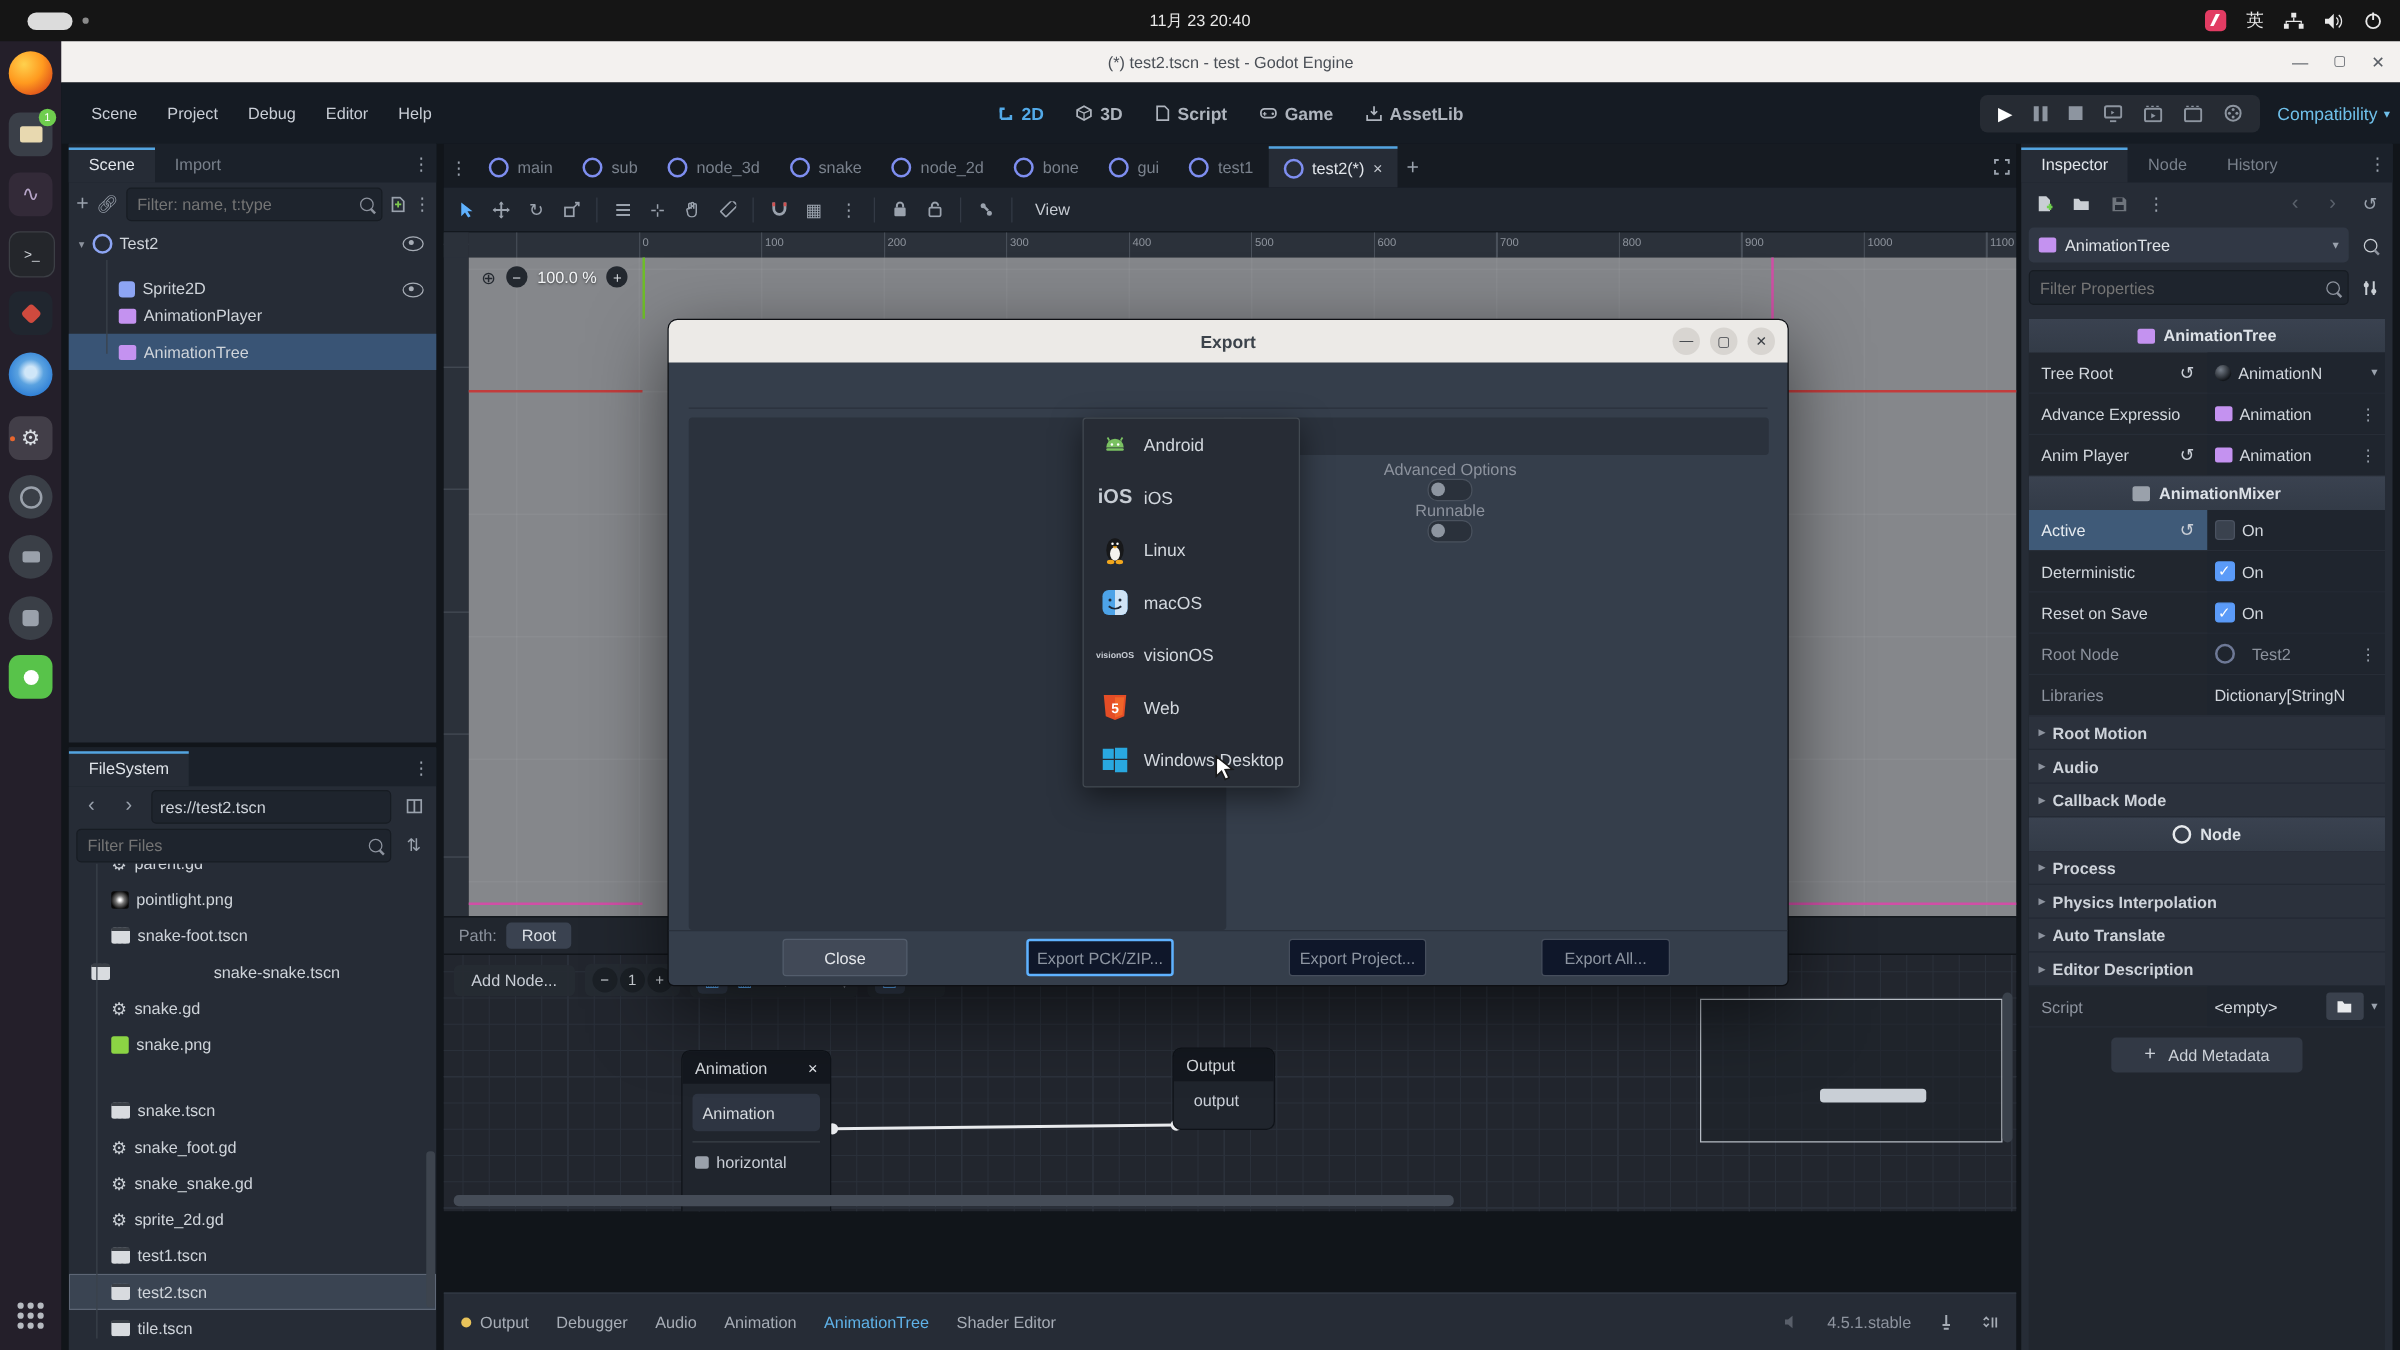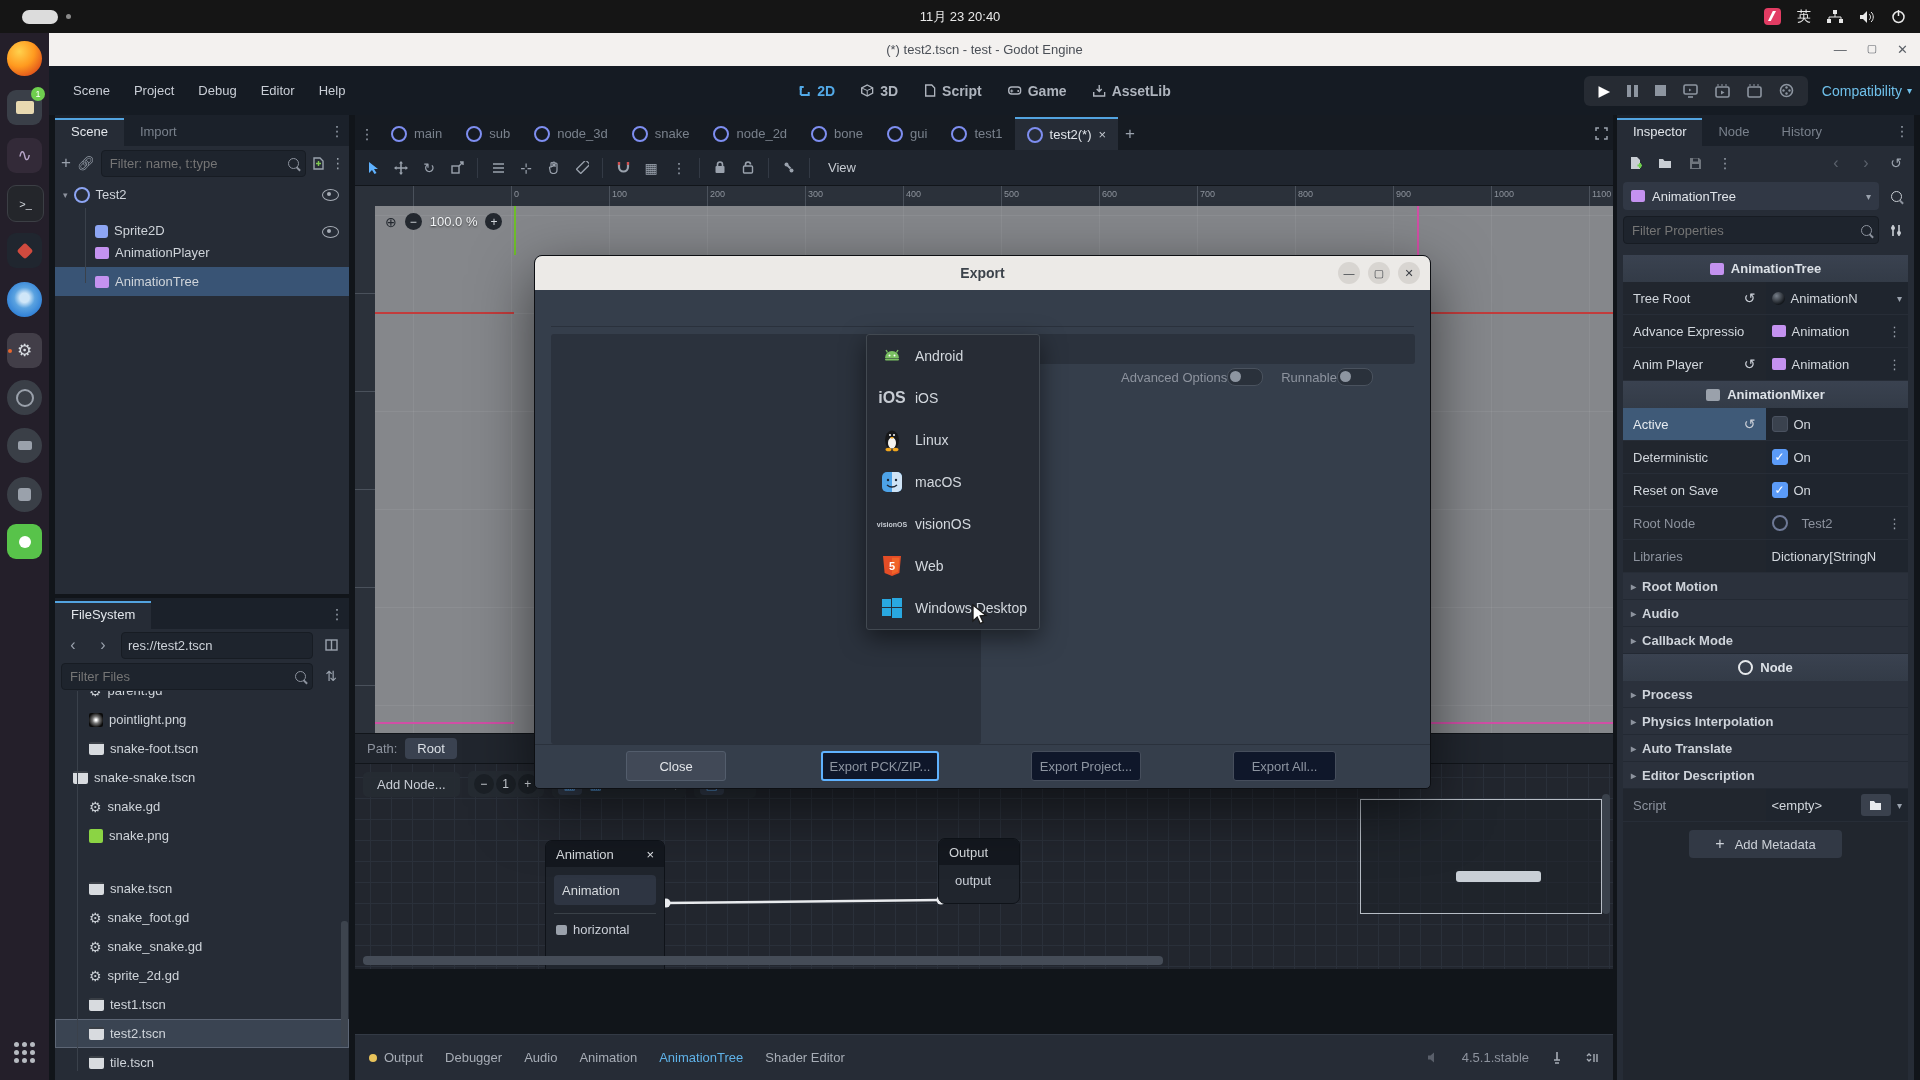--- a/index.html
+++ b/index.html
@@ -359,21 +359,21 @@
             <span class="nm">parent.gd</span>
           </div>
         <div class="treerow" style="padding-left:34px;">
             <span style="width:14px;height:14px;background:radial-gradient(circle,#fff 8%,#777 35%,#0a0a0a 75%);border-radius:2px;"></span>
             <span class="nm">pointlight.png</span>
           </div>
         <div class="treerow" style="padding-left:34px;">
             <span class="icon-scene"></span>
             <span class="nm">snake-foot.tscn</span>
           </div>
-        <div class="treerow" style="padding-left:18px;">
+        <div class="treerow" style="padding-left:18px;text-align:center;">
             <span class="icon-scene"></span>
             <span class="nm">snake-snake.tscn</span>
           </div>
         <div class="treerow" style="padding-left:34px;">
             <span class="icon-gear">⚙</span>
             <span class="nm">snake.gd</span>
           </div>
         <div class="treerow" style="padding-left:34px;">
             <span style="width:14px;height:14px;background:#8bd444;border-radius:2px;"></span>
             <span class="nm">snake.png</span>
@@ -867,21 +867,21 @@
       <span class="dlg-btn" style="margin-right:8px;">—</span>
       <span class="dlg-btn" style="margin-right:8px;">▢</span>
       <span class="dlg-btn" style="margin-right:10px;">✕</span>
     </div>
 
     <div class="abs" style="left:16px;right:16px;top:70px;height:1px;background:#2a313c;"></div>
 
     <div class="well" style="left:16px;top:78px;width:430px;height:410px;"></div>
     <div class="well" style="left:456px;top:78px;width:424px;height:30px;"></div>
 
-    <div class="abs row" style="left:586px;top:112px;">
+    <div class="abs row" style="left:572px;top:112px;flex-direction:column;">
       <span class="dim">Advanced Options</span>
       <span class="toggle"></span>
       <span style="width:18px;"></span>
       <span class="dim">Runnable</span>
       <span class="toggle"></span>
     </div>
 
     <div class="dd">
       <div class="dd-item">
         <span class="dd-ic">

